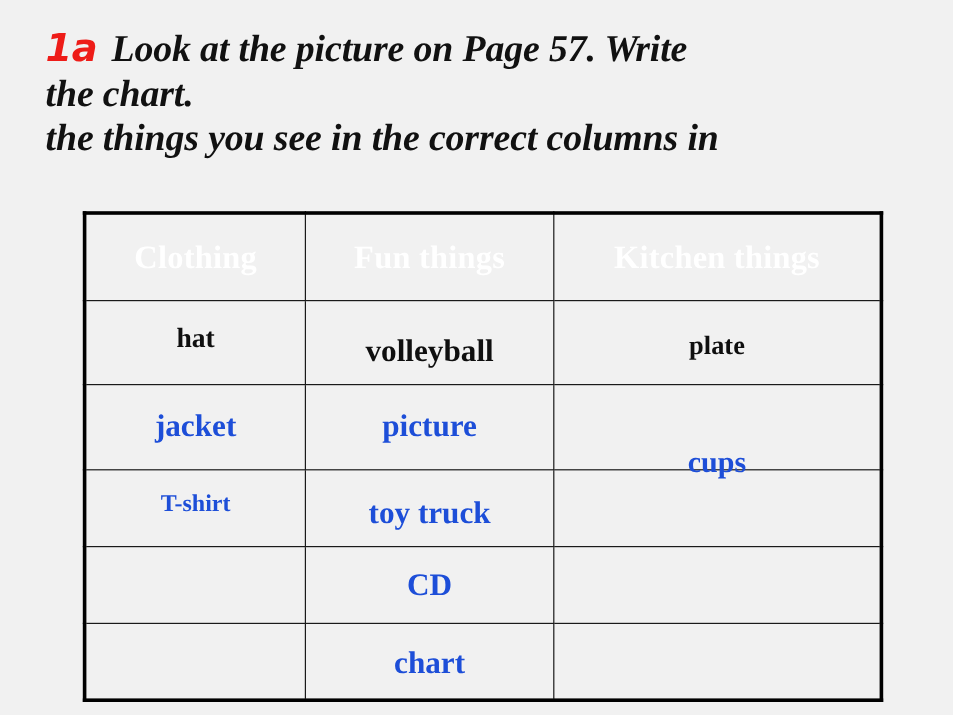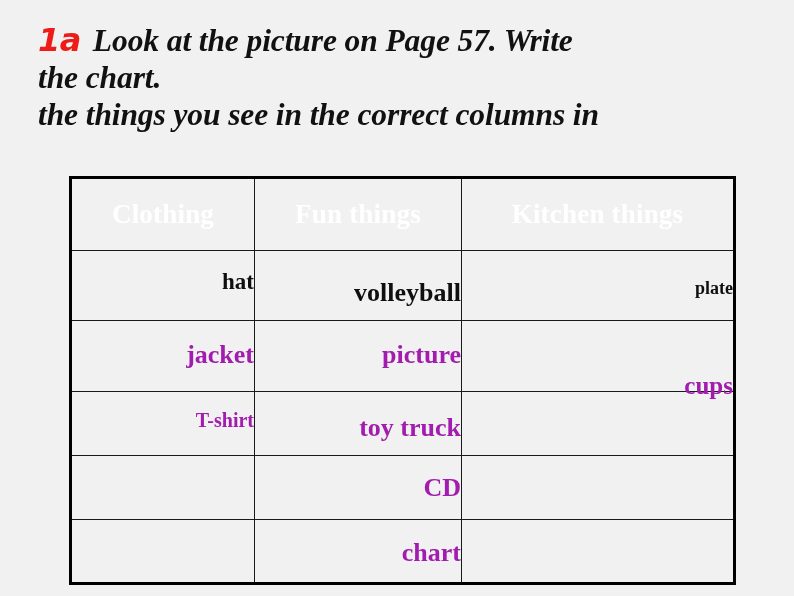--- a/index.html
+++ b/index.html
@@ -82,29 +82,28 @@
   }
 
   tbody tr { height: 64px; }
   tbody tr.r1 { height: 70px; }
 
   .cell-text {
     display: block;
     font-family: "Liberation Serif", serif;
     font-weight: bold;
     line-height: 1;
-    text-align: right;
   }
   .black { color: #0f0f0f; }
-  .blue  { color: #a21caf; }
+  .blue  { color: #1d4ed8; }
 
   
   .s-hat       { font-size: 23px; position: relative; top: -4px; }
   .s-volley    { font-size: 26px; position: relative; top:  7px; }
-  .s-plate     { font-size: 18px; position: relative; top:  2px; }
+  .s-plate     { font-size: 22px; position: relative; top:  2px; }
   .s-jacket    { font-size: 26px; position: relative; top: -1px; }
   .s-magazine  { font-size: 26px; position: relative; top: -1px; }
   .s-cups      { font-size: 25px; position: relative; top:  7px; margin-top: 45px; }
   .s-tshirt    { font-size: 20px; position: relative; top: -4px; }
   .s-toytruck  { font-size: 26px; position: relative; top:  4px; }
   .s-cd        { font-size: 26px; position: relative; top:  0px; }
   .s-book      { font-size: 26px; position: relative; top:  2px; }
   .empty       { font-size: 26px; }
 </style>
 </head>

